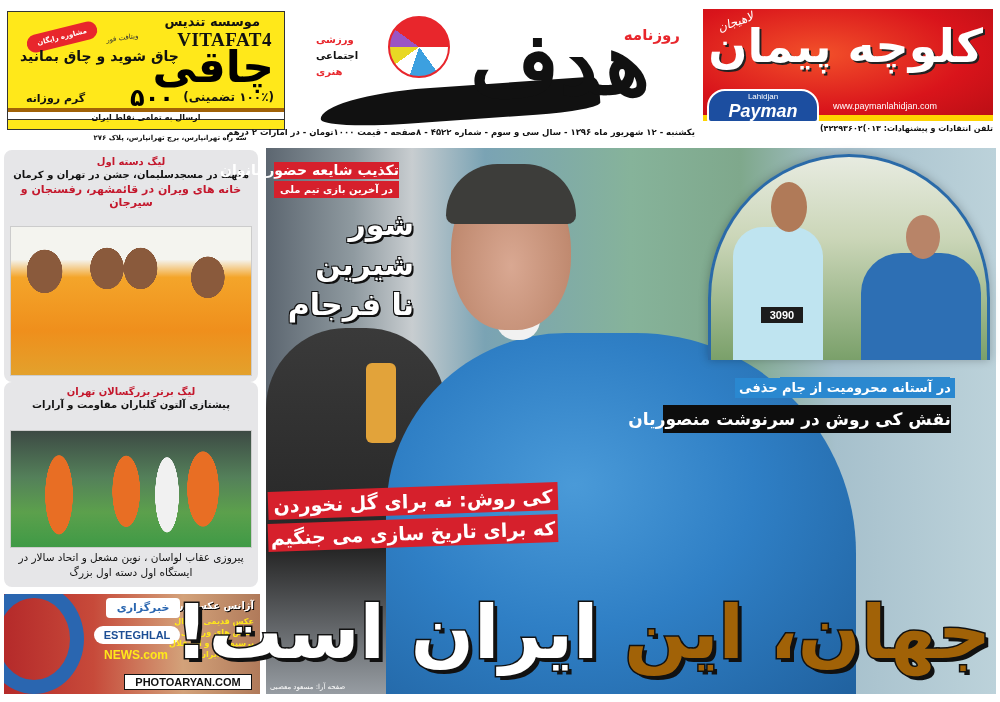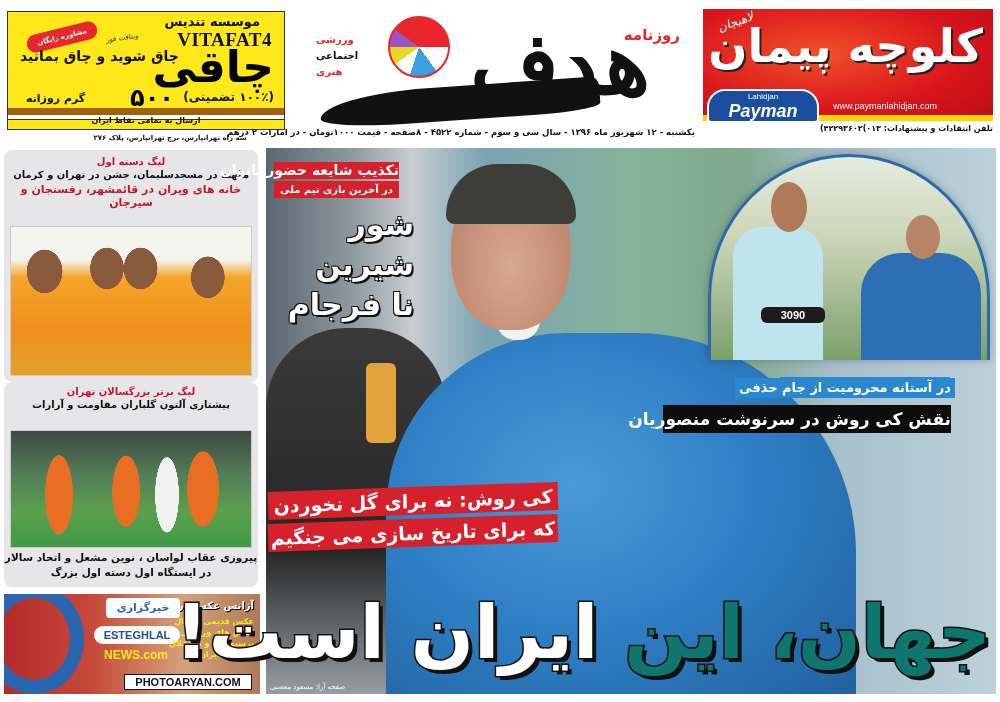--- a/index.html
+++ b/index.html
@@ -22,21 +22,21 @@
   #ad-left .top1 { position: absolute; right: 24px; top: 2px; font-size: 13px; font-weight: bold; color: #111; }
   #ad-left .brand { position: absolute; right: 12px; top: 17px; font-family: "Liberation Serif", serif; font-size: 19px; font-weight: bold; color: #111; direction: ltr; letter-spacing: 0.5px; }
   #ad-left .subbrand { position: absolute; left: 98px; top: 22px; font-size: 7px; color: #333; transform: rotate(-8deg); }
   #ad-left .slogan { position: absolute; left: 12px; top: 36px; font-size: 14px; font-weight: bold; color: #111; }
   #ad-left .big { position: absolute; right: 10px; top: 30px; font-size: 44px; font-weight: 900; color: #000; line-height: 50px; }
   #ad-left .guarantee { position: absolute; right: 10px; top: 78px; font-size: 12px; font-weight: bold; color: #111; }
   #ad-left .grams { position: absolute; right: 110px; top: 72px; font-size: 24px; font-weight: 900; color: #000; }
   #ad-left .daily { position: absolute; left: 18px; top: 80px; font-size: 11px; font-weight: bold; color: #111; }
   #ad-left .shipbar {
     position: absolute; left: 0; right: 0; top: 96px; height: 12px; background: #fff;
-    border-top: 7px solid #a16207; border-bottom: 1px solid #333;
+    border-top: 4px solid #a16207; border-bottom: 1px solid #333;
     font-size: 8px; font-weight: bold; text-align: center; line-height: 11px; color: #111;
   }
   #ad-left .phones { position: absolute; left: 0; right: 0; top: 108px; text-align: center; font-size: 12px; font-weight: 900; color: #111; direction: ltr; line-height: 11px; }
   #ad-addr { left: 60px; top: 134px; width: 220px; font-size: 7px; font-weight: bold; color: #111; text-align: center; }
 
   
   #masthead { left: 310px; top: 6px; width: 380px; height: 130px; }
   #masthead .swoosh {
     position: absolute; left: 10px; top: 80px; width: 280px; height: 34px;
     background: #111; border-radius: 50% 10px 30% 40% / 90% 40% 30% 40%;
@@ -94,21 +94,21 @@
       linear-gradient(180deg, #f4f4ef 0%, #f4f4ef 22%, #f4a52a 34%, #ef8f1c 70%, #e3a12c 100%);
   }
   #photo-match { top: 48px; height: 118px;
     background:
       radial-gradient(ellipse 14px 40px at 20% 55%, #e86e24 98%, transparent 100%),
       radial-gradient(ellipse 14px 36px at 48% 52%, #e86e24 98%, transparent 100%),
       radial-gradient(ellipse 12px 38px at 65% 55%, #f1f1f1 98%, transparent 100%),
       radial-gradient(ellipse 16px 38px at 80% 50%, #e86e24 98%, transparent 100%),
       linear-gradient(180deg, #3d4a44 0%, #54805a 40%, #5ca04c 70%, #3f9a46 100%);
   }
-  #lb2 .caption { position: absolute; left: 0; right: 0; top: 168px; font-size: 10.5px; font-weight: bold; color: #111; text-align: center; line-height: 15px; }
+  #lb2 .caption { position: absolute; left: 0; right: 0; top: 168px; font-size: 10.5px; font-weight: normal; color: #111; text-align: center; line-height: 15px; }
 
   
   #ad-photoaryan {
     left: 4px; top: 594px; width: 256px; height: 100px;
     background: linear-gradient(90deg, #b52a2a 0%, #c74a3a 35%, #d3a27a 70%, #b07a5a 100%);
     overflow: hidden;
   }
   #ad-photoaryan .ring {
     position: absolute; left: -20px; top: -10px; width: 100px; height: 110px; border-radius: 50%;
     border: 14px solid #2a66b0;
@@ -155,21 +155,21 @@
   #circle-inset {
     left: 708px; top: 154px; width: 282px; height: 206px;
     border-radius: 50% 50% 0 0 / 70% 70% 0 0;
     border: 3px solid #2a6aa8; border-bottom: none;
     background: linear-gradient(180deg, #e7ebe0 0%, #cbd6b8 40%, #7aa06a 100%);
     overflow: hidden;
     box-shadow: 0 0 10px rgba(0,0,0,0.25);
   }
   #circle-inset .p1 { position: absolute; left: 22px; top: 70px; width: 90px; height: 140px; background: #bfe4f0; border-radius: 30px 30px 0 0; }
   #circle-inset .p1h { position: absolute; left: 60px; top: 25px; width: 36px; height: 50px; background: #b07a58; border-radius: 50%; }
-  #circle-inset .num { position: absolute; left: 50px; top: 150px; width: 64px; height: 16px; background: #1c1c1c; color: #fff; font-size: 11px; font-weight: bold; text-align: center; line-height: 16px; direction: ltr; font-family: "Liberation Sans", sans-serif; border-radius: 6px; }
+  #circle-inset .num { position: absolute; left: 50px; top: 150px; width: 42px; height: 16px; background: #1c1c1c; color: #fff; font-size: 11px; font-weight: bold; text-align: center; line-height: 16px; direction: ltr; font-family: "Liberation Sans", sans-serif; }
   #circle-inset .p2 { position: absolute; left: 150px; top: 96px; width: 120px; height: 120px; background: #2d6fb4; border-radius: 40px 40px 0 0; }
   #circle-inset .p2h { position: absolute; left: 195px; top: 58px; width: 34px; height: 44px; background: #b88468; border-radius: 50%; }
 
   
   .tagbar { position: absolute; color: #fff; font-weight: bold; white-space: nowrap; text-align: center; }
   #kicker-women-1 { left: 274px; top: 162px; width: 125px; height: 17px; background: #d6202c; font-size: 14px; line-height: 17px; }
   #kicker-women-2 { left: 274px; top: 181px; width: 125px; height: 17px; background: #d6202c; font-size: 10px; line-height: 17px; }
   #headline-sweet { left: 274px; top: 205px; width: 140px; font-size: 30px; font-weight: 900; color: #fff; text-align: right; line-height: 40px; text-shadow: 2px 2px 0 #111, -1px -1px 0 #111, 1px -1px 0 #111, -1px 1px 0 #111; }
 
   #quote-1 { left: 268px; top: 487px; width: 290px; height: 28px; background: #d6202c; font-size: 19px; line-height: 28px; transform: rotate(-2deg); }
@@ -178,21 +178,21 @@
   #blue-1 { left: 780px; top: 357px; width: 170px; height: 20px; background: #2a88d0; font-size: 13px; line-height: 20px; margin-top: 20px; }
   #blue-2 { left: 735px; top: 378px; width: 220px; height: 20px; background: #2a88d0; font-size: 13px; line-height: 20px; }
   #black-bar { left: 663px; top: 405px; width: 288px; height: 28px; background: #0d0d0d; font-size: 17px; line-height: 28px; }
 
   #main-headline {
     left: 276px; top: 572px; width: 715px; height: 120px; text-align: center;
     font-size: 74px; font-weight: 900; line-height: 120px; white-space: nowrap;
     -webkit-text-stroke: 3px #111; paint-order: stroke fill;
     text-shadow: 4px 4px 0 #111;
   }
-  #main-headline .y { color: #0f766e; }
+  #main-headline .y { color: #a16207; }
   #main-headline .w { color: #ffffff; }
   #designer-credit { left: 270px; top: 683px; font-size: 7px; color: #fff; }
 </style>
 </head>
 <body>
 
 <div id="ad-left" class="abs">
   <div class="ribbon">مشاوره رایگان</div>
   <div class="top1">موسسه تندیس</div>
   <div class="brand">VITAFAT4</div>

